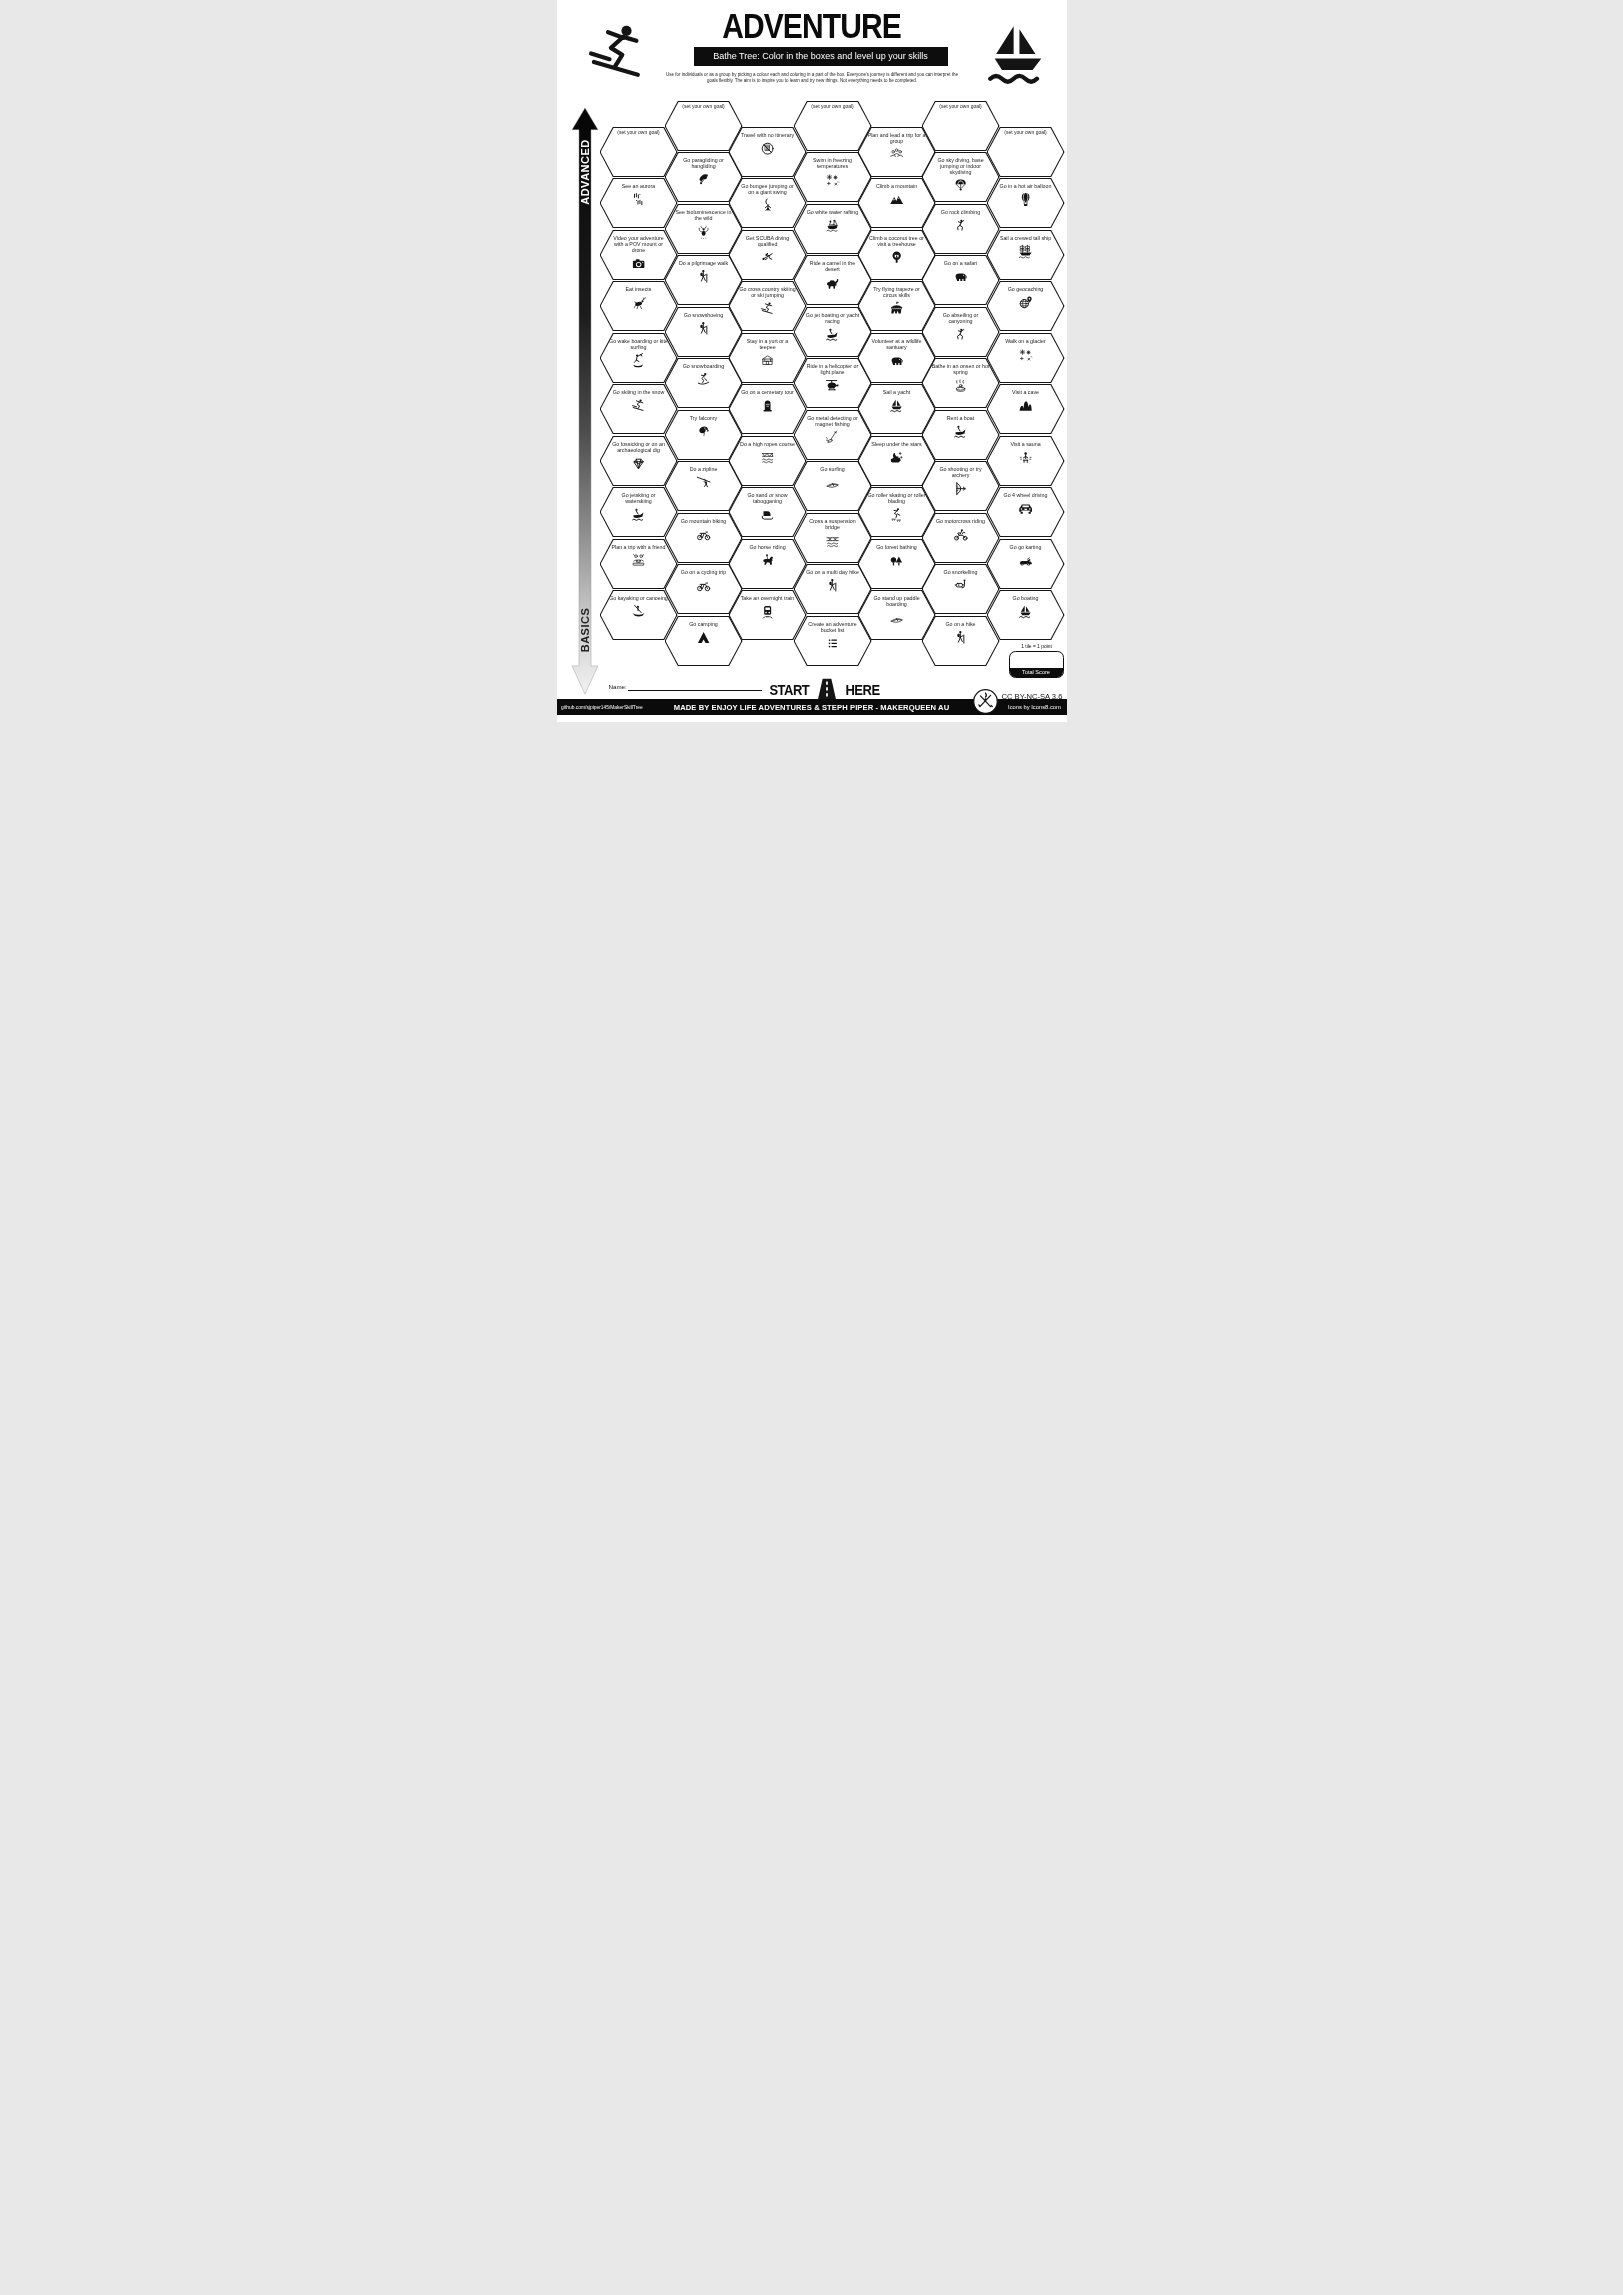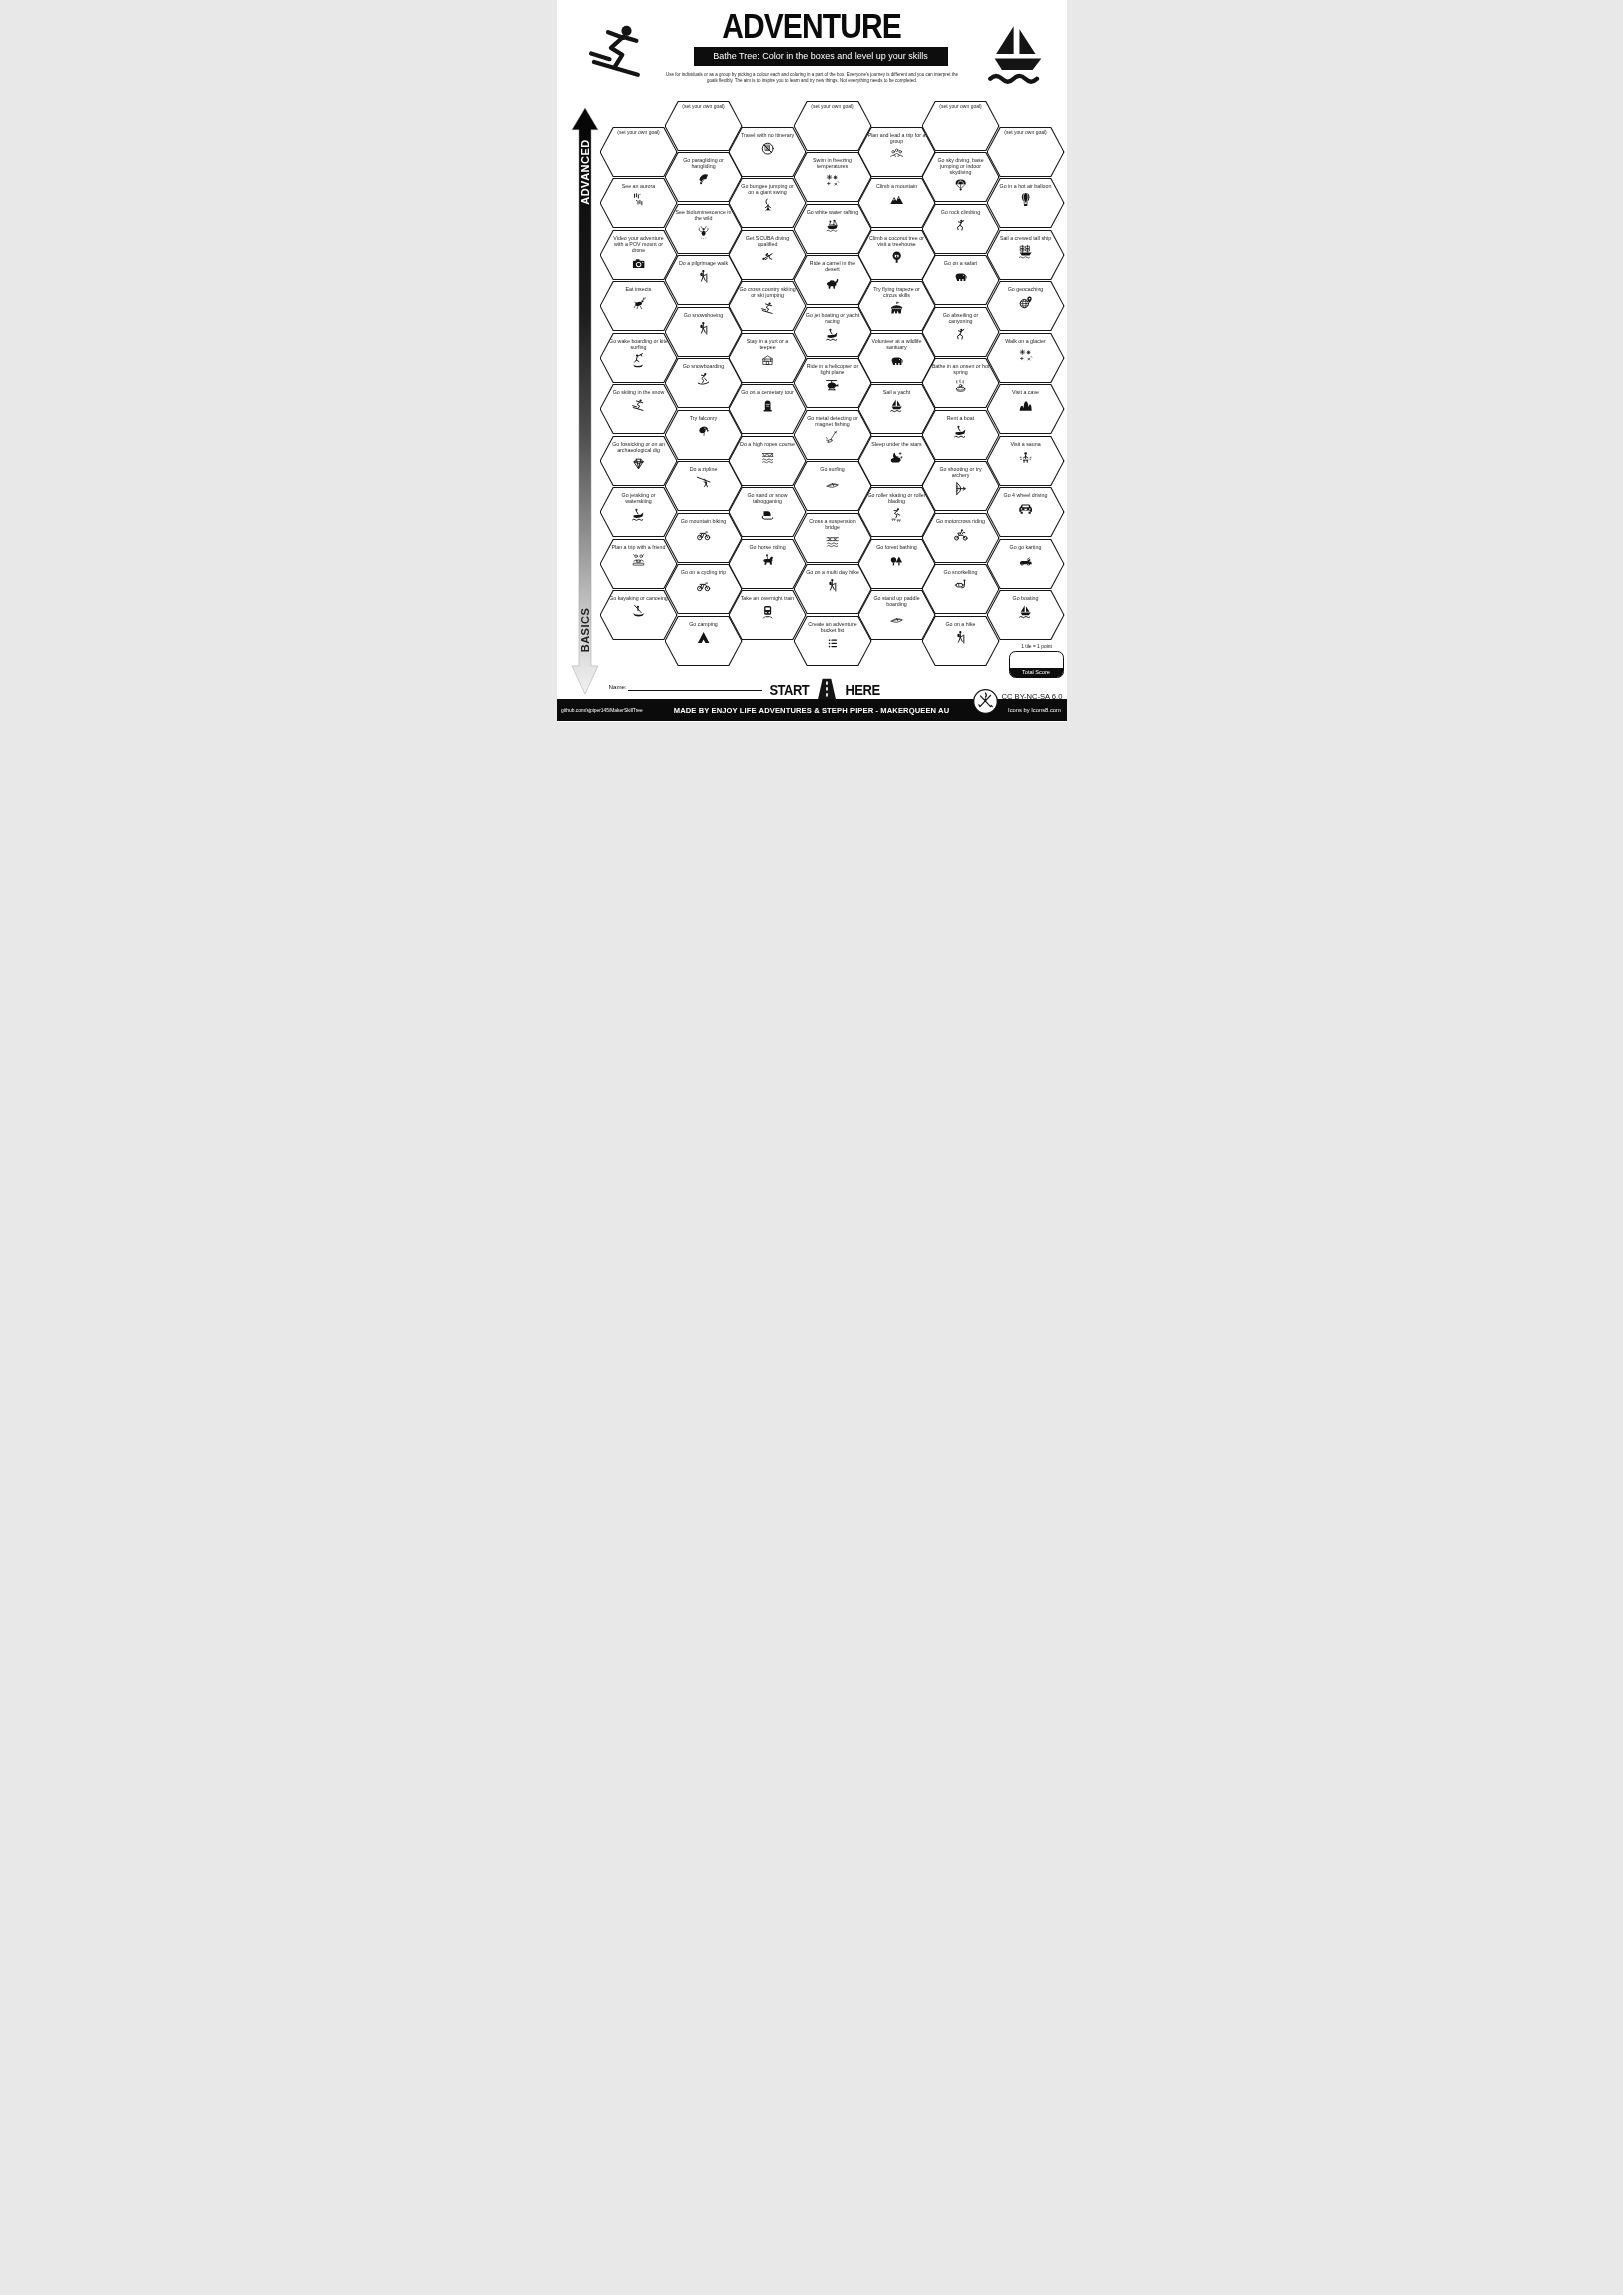--- a/index.html
+++ b/index.html
@@ -38,21 +38,21 @@
              border-radius:6.5px;box-sizing:border-box;overflow:hidden;background:#fff;display:flex;
              flex-direction:column;}
   #score-input{flex:1;}
   #score-bar{height:9.3px;background:#0d0d0d;color:#fff;font-size:5.6px;display:flex;align-items:center;
              justify-content:center;}
   #cc-badge{position:absolute;left:415px;top:688px;width:27px;height:27px;z-index:5;}
   #cc-text{position:absolute;left:445px;top:692px;font-size:7.6px;color:#111;}
   #name-label{position:absolute;left:52px;top:683px;font-size:6.2px;color:#111;}
   #name-line{position:absolute;left:71px;top:676px;width:134px;height:14px;border-bottom:0.9px solid #111;}
   
-  #footer{position:absolute;left:0;top:699px;width:100%;height:22px;background:#0b0b0b;color:#fff;
+  #footer{position:absolute;left:0;top:699px;width:100%;height:16px;background:#0b0b0b;color:#fff;
           display:flex;align-items:center;}
   #footer-left{position:absolute;left:4.6px;font-size:4.9px;}
   #footer-center{position:absolute;left:0;width:100%;text-align:center;font-size:7.6px;font-weight:700;
                  letter-spacing:0.1px;}
   #footer-right{position:absolute;right:5.6px;font-size:5.8px;}
   
   .s{fill:none;stroke:#141414;stroke-width:3;stroke-linecap:round;stroke-linejoin:round}
   .s2{fill:none;stroke:#141414;stroke-width:2.2;stroke-linecap:round;stroke-linejoin:round}
   .f{fill:#141414;stroke:none}
   .w{fill:#fff;stroke:none}
@@ -1002,21 +1002,21 @@
 
   <div id="score-note">1 tile = 1 point</div>
   <div id="score-box">
     <div id="score-input"></div>
     <div id="score-bar">Total Score</div>
   </div>
 
   <svg id="cc-badge" viewBox="0 0 58 58" width="27" height="27">
       <use href="#sym-badge"></use>
     </svg>
-  <div id="cc-text">CC BY-NC-SA 6.0</div>
+  <div id="cc-text">CC BY-NC-SA 3.6</div>
 
   <div id="name-label">Name:</div>
   <div id="name-line"></div>
 
   <div id="footer">
     <span id="footer-left">github.com/sjpiper145/MakerSkillTree</span>
     <span id="footer-center">MADE BY ENJOY LIFE ADVENTURES &amp; STEPH PIPER  -  MAKERQUEEN AU</span>
     <span id="footer-right">Icons by Icons8.com</span>
   </div>
 

